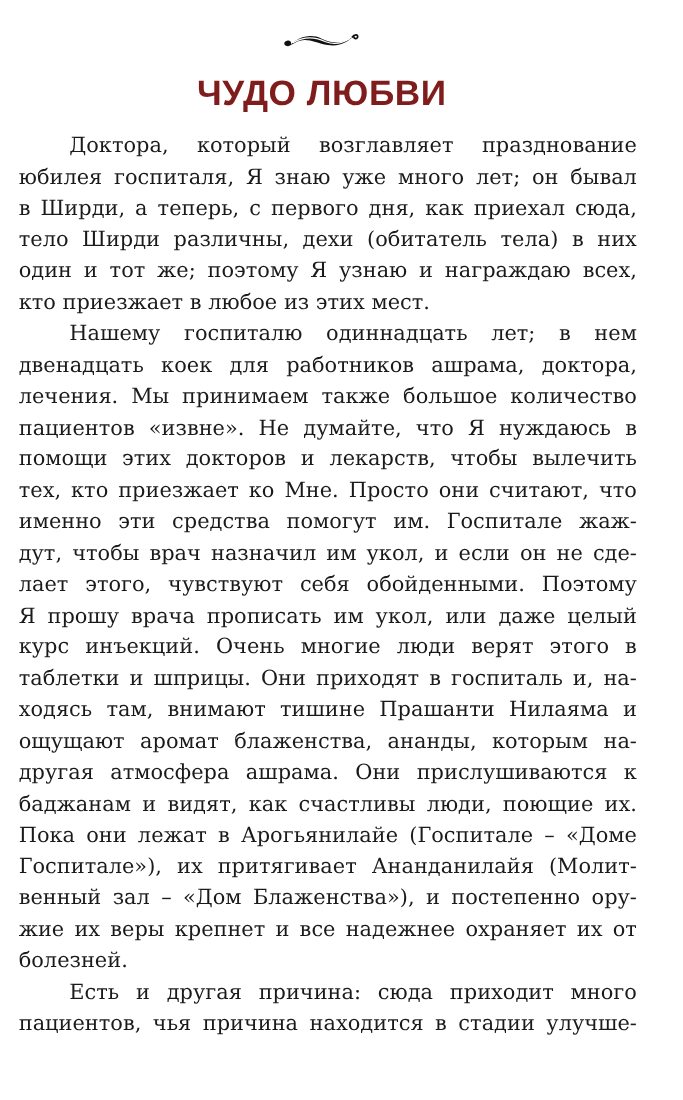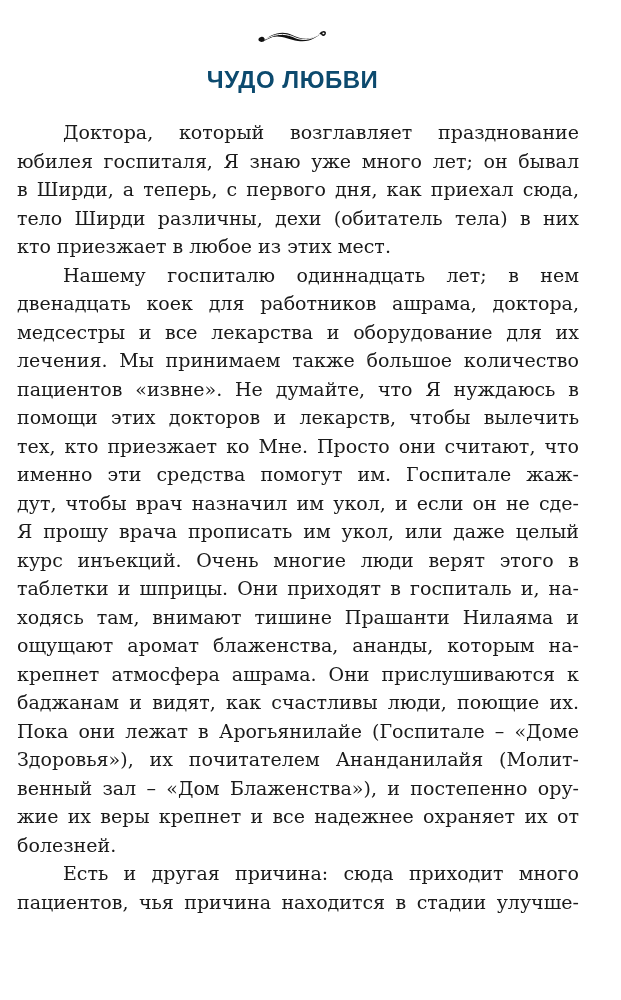--- a/index.html
+++ b/index.html
@@ -30,23 +30,23 @@
       height: 22px;
     }
     .title {
       position: absolute;
       left: 0;
       top: 66px;
       width: 585px;
       text-align: center;
       font-family: "Liberation Sans", "DejaVu Sans", sans-serif;
       font-weight: bold;
-      font-size: 24px;
+      font-size: 32px;
       letter-spacing: 0.5px;
-      color: #0c4a6e;
+      color: #7f1d1d;
       margin: 0;
     }
     .body-text {
       position: absolute;
       left: 17px;
       top: 118px;
       width: 562px;
     }
     .line {
       display: block;
@@ -78,42 +78,43 @@
 
   <h1 class="title">ЧУДО ЛЮБВИ</h1>
 
   <div class="body-text">
 
     <div>
       <span class="line indent">Доктора, который возглавляет празднование</span>
       <span class="line">юбилея госпиталя, Я знаю уже много лет; он бывал</span>
       <span class="line">в Ширди, а теперь, с первого дня, как приехал сюда,</span>
       <span class="line">тело Ширди различны, дехи (обитатель тела) в них</span>
+      <span class="line">один и тот же; поэтому Я узнаю и награждаю всех,</span>
       <span class="line last">кто приезжает в любое из этих мест.</span>
     </div>
 
     <div>
       <span class="line indent">Нашему госпиталю одиннадцать лет; в нем</span>
       <span class="line">двенадцать коек для работников ашрама, доктора,</span>
-      <span class="line">медсестры и все лекарства и оборудование для их</span>
       <span class="line">лечения. Мы принимаем также большое количество</span>
       <span class="line">пациентов «извне». Не думайте, что Я нуждаюсь в</span>
       <span class="line">помощи этих докторов и лекарств, чтобы вылечить</span>
       <span class="line">тех, кто приезжает ко Мне. Просто они считают, что</span>
       <span class="line">именно эти средства помогут им. Госпитале жаж-</span>
       <span class="line">дут, чтобы врач назначил им укол, и если он не сде-</span>
+      <span class="line">лает этого, чувствуют себя обойденными. Поэтому</span>
       <span class="line">Я прошу врача прописать им укол, или даже целый</span>
       <span class="line">курс инъекций. Очень многие люди верят этого в</span>
       <span class="line">таблетки и шприцы. Они приходят в госпиталь и, на-</span>
       <span class="line">ходясь там, внимают тишине Прашанти Нилаяма и</span>
       <span class="line">ощущают аромат блаженства, ананды, которым на-</span>
-      <span class="line">крепнет атмосфера ашрама. Они прислушиваются к</span>
+      <span class="line">другая атмосфера ашрама. Они прислушиваются к</span>
       <span class="line">баджанам и видят, как счастливы люди, поющие их.</span>
       <span class="line">Пока они лежат в Арогьянилайе (Госпитале – «Доме</span>
-      <span class="line">Здоровья»), их почитателем Ананданилайя (Молит-</span>
+      <span class="line">Госпитале»), их притягивает Ананданилайя (Молит-</span>
       <span class="line">венный зал – «Дом Блаженства»), и постепенно ору-</span>
       <span class="line">жие их веры крепнет и все надежнее охраняет их от</span>
       <span class="line last">болезней.</span>
     </div>
 
     <div>
       <span class="line indent">Есть и другая причина: сюда приходит много</span>
       <span class="line">пациентов, чья причина находится в стадии улучше-</span>
 
     </div>

